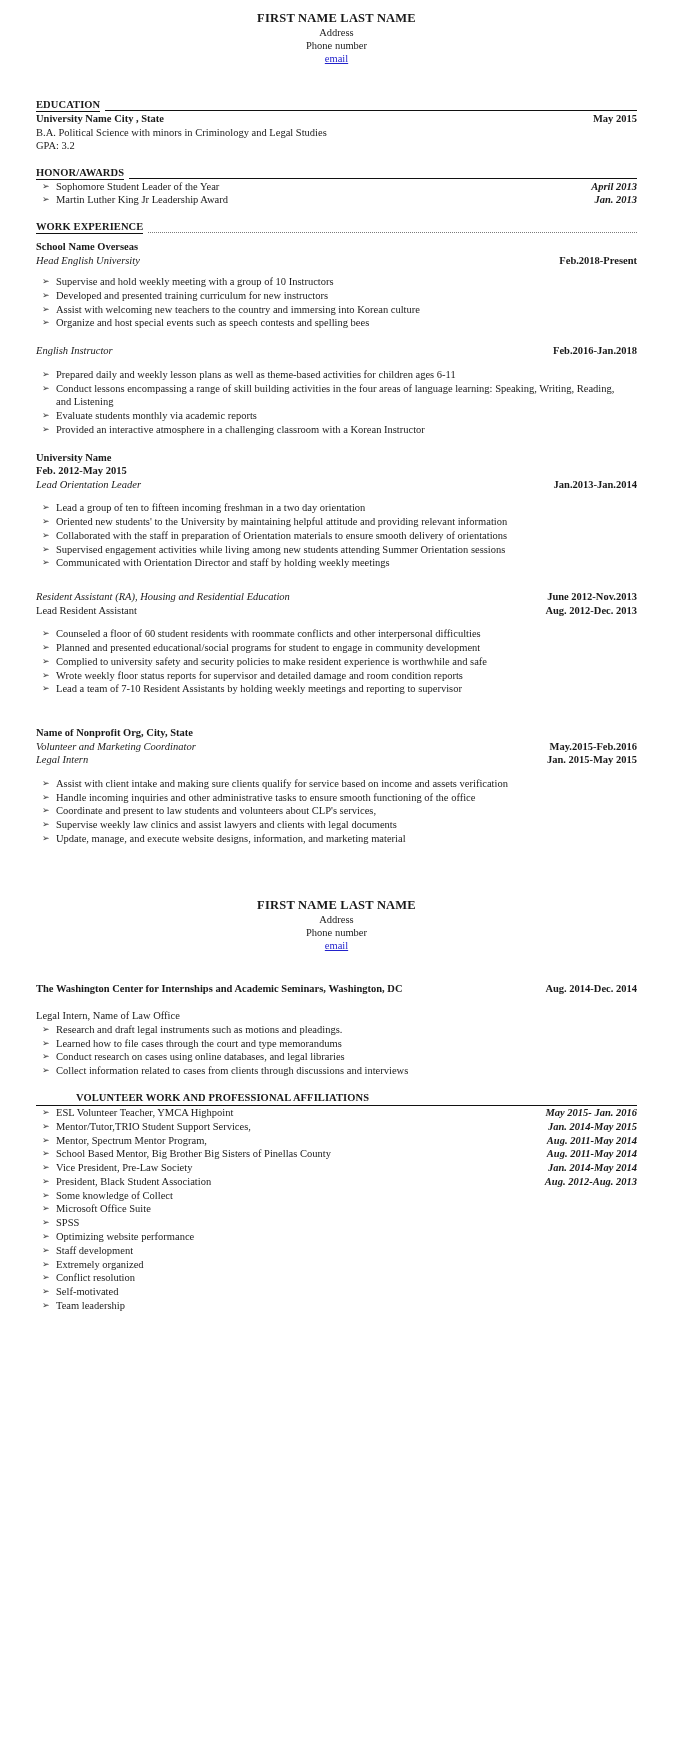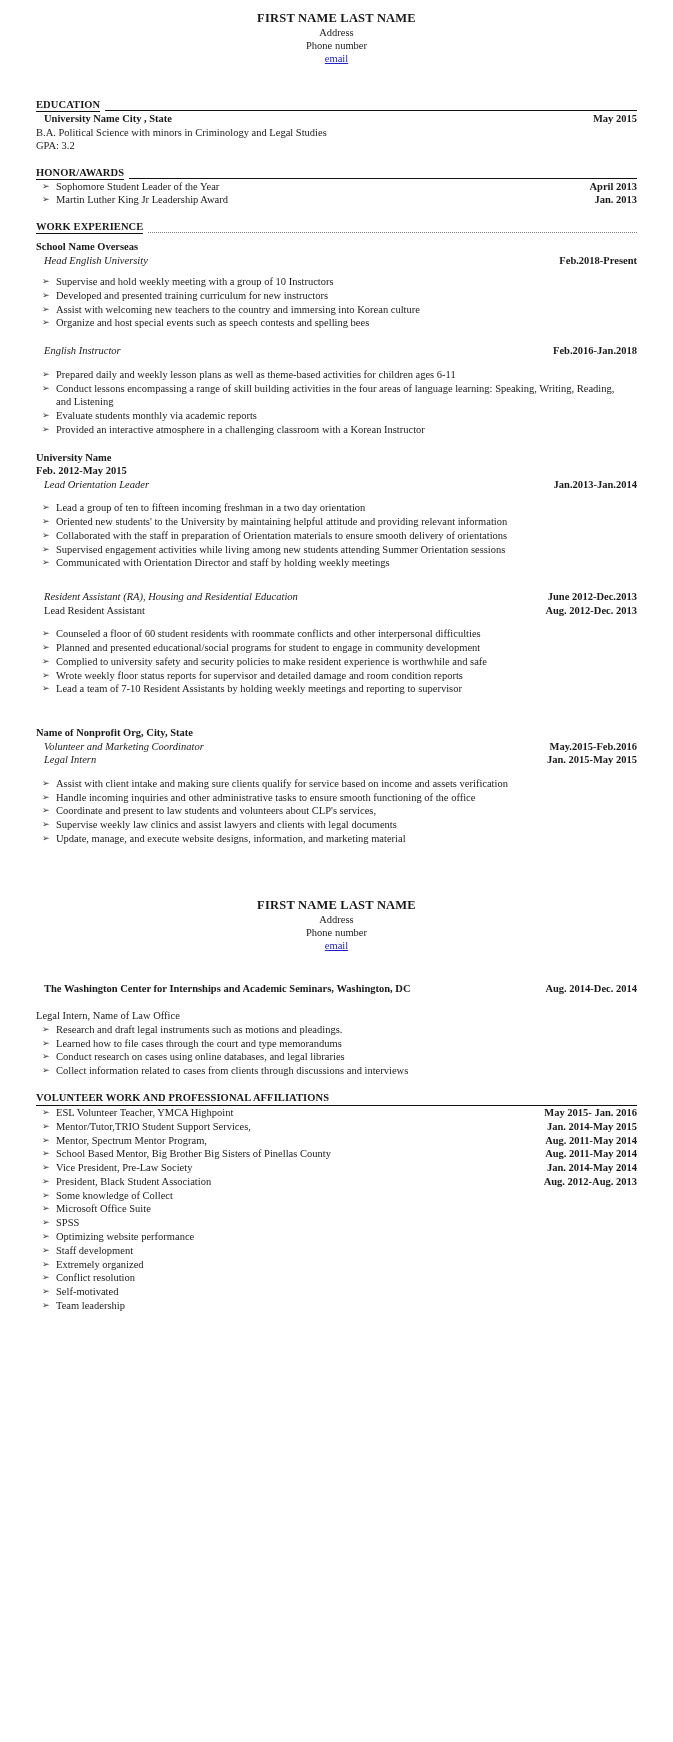--- a/index.html
+++ b/index.html
@@ -72,36 +72,37 @@
   }
   
   .section-head-block {
     margin-top: 14px;
   }
   .section-head-block .sh-text {
     font-size: 10.5px;
     font-weight: bold;
     letter-spacing: 0.1px;
     display: block;
+    margin-left: 40px;
   }
   .section-head-block .sh-underline {
     border-bottom: 1.4px solid #111;
     height: 0;
     margin-top: 2px;
   }
 
   
   .row {
     display: flex;
     justify-content: space-between;
     align-items: baseline;
     font-size: 10.5px;
     line-height: 13.5px;
   }
-  .row .left { flex: 1 1 auto; padding-right: 10px; margin-left: 8px; }
+  .row .left { flex: 1 1 auto; padding-right: 10px; }
   .row .right {
     flex: 0 0 auto;
     font-weight: bold;
     text-align: right;
     white-space: nowrap;
   }
   .b  { font-weight: bold; }
   .i  { font-style: italic; }
   .plain { font-size: 10.5px; line-height: 13.5px; }
 
@@ -132,20 +133,21 @@
     justify-content: space-between;
     align-items: baseline;
     gap: 48px;
   }
   .bullets li .bullet-text { flex: 1 1 auto; padding-right: 10px; }
   .bullets li .bullet-date {
     flex: 0 0 auto;
     font-weight: bold;
     white-space: nowrap;
     text-align: center;
+    font-style: italic;
   }
   .bullets.tight li { line-height: 13.2px; }
   .gap-6  { height: 6px; }
   .gap-8  { height: 8px; }
   .gap-10 { height: 10px; }
   .gap-14 { height: 14px; }
   .gap-20 { height: 20px; }
   .gap-30 { height: 30px; }
   .page-gap { height: 34px; }
   .tail { height: 540px; }
@@ -318,21 +320,21 @@
           </span>
         </li>
     </ul>
   </div>
 
   <div class="gap-20"></div>
 
   <div>
     <div class="row">
       <span class="left i">Resident Assistant (RA), Housing and Residential Education</span>
-      <span class="right">June 2012-Dec.2013</span>
+      <span class="right">June 2012-Nov.2013</span>
     </div>
     <div class="row">
       <span class="left">Lead Resident Assistant</span>
       <span class="right">Aug. 2012-Dec. 2013</span>
     </div>
     <div class="gap-10"></div>
     <ul class="bullets">
       <li>
           <span class="bullet-glyph">➢</span>
           <span class="bullet-body">

